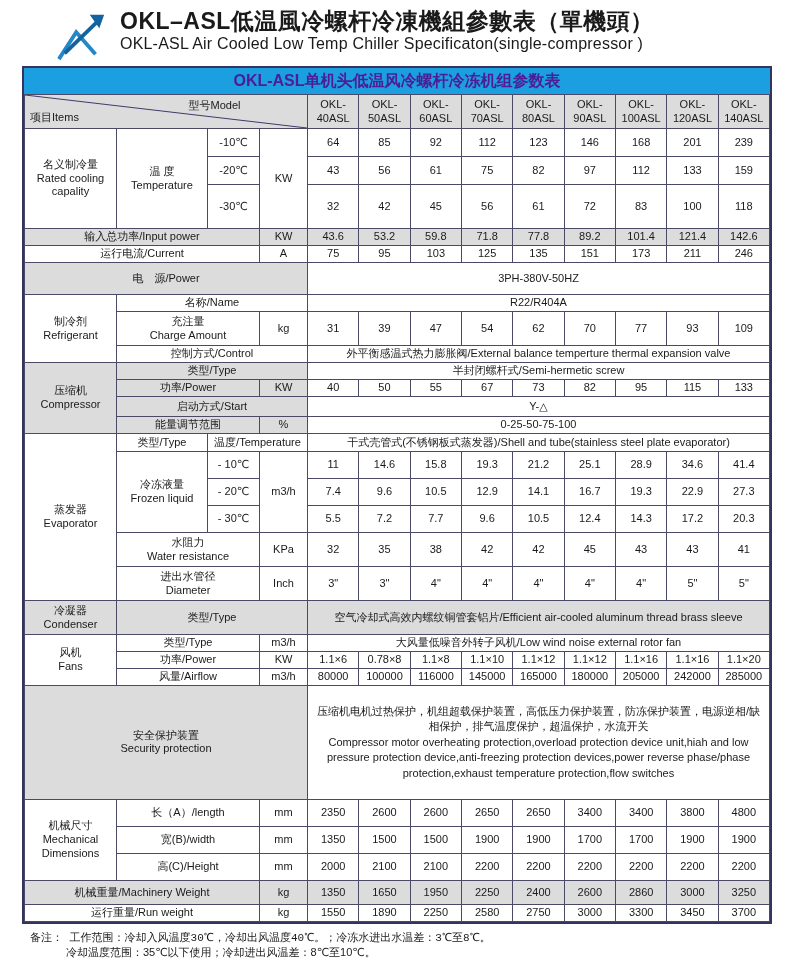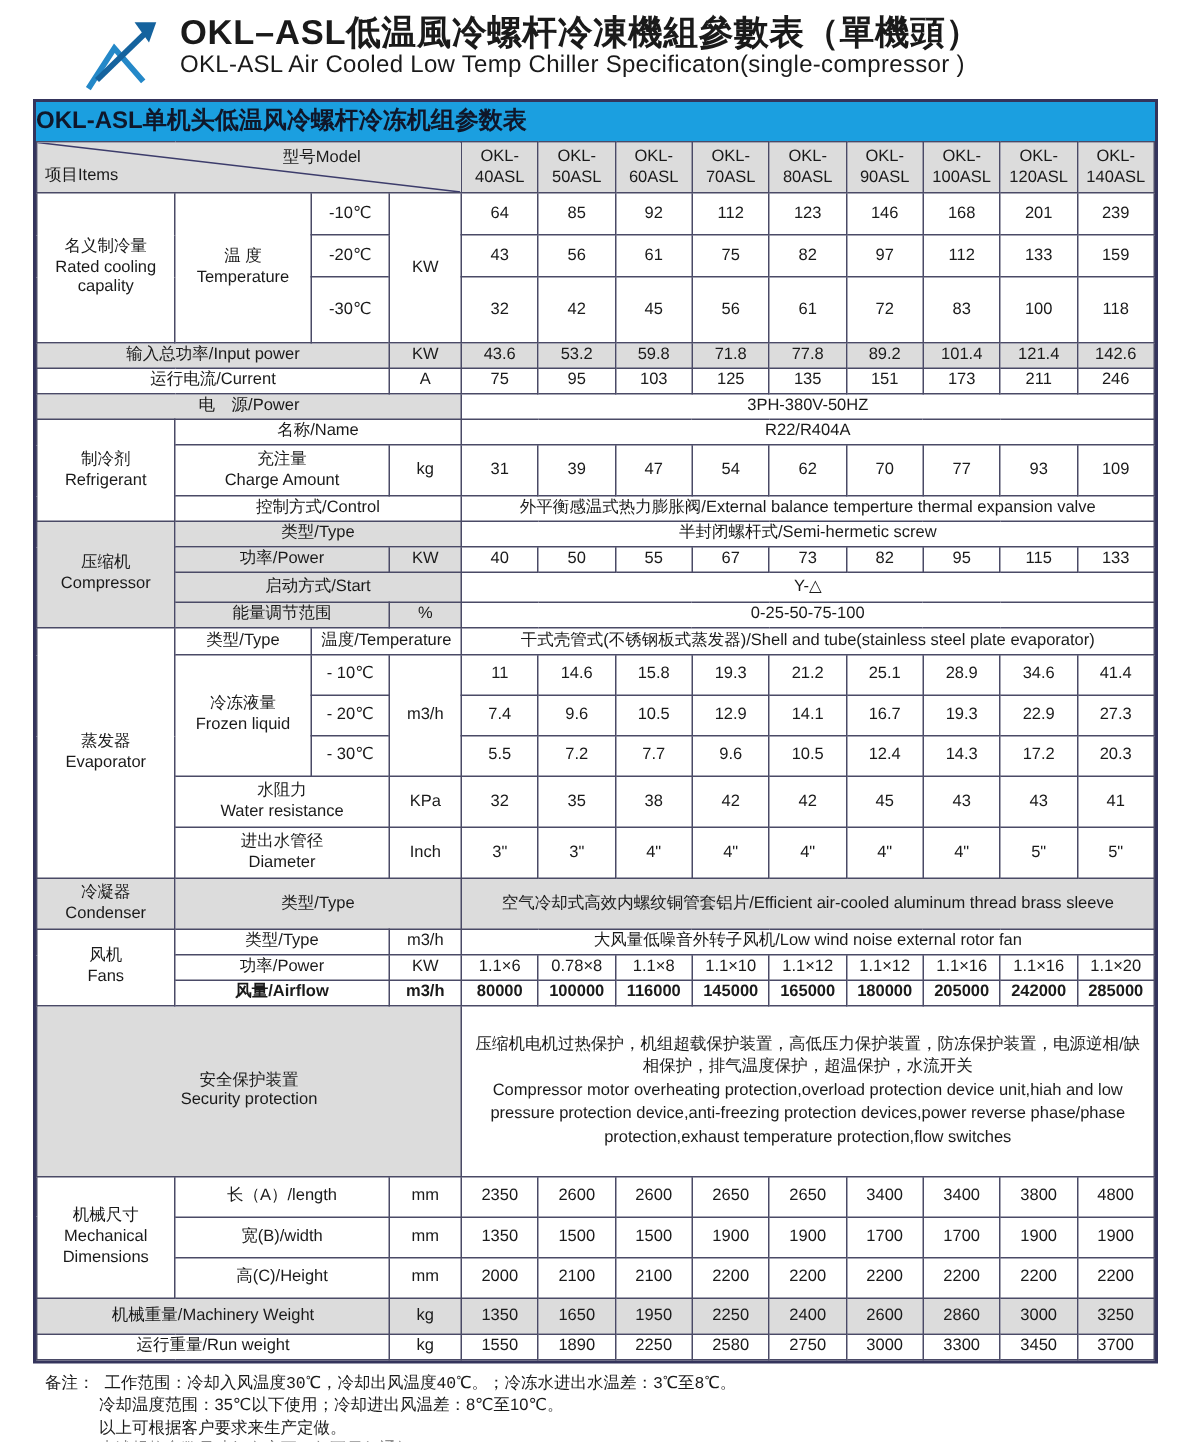--- a/index.html
+++ b/index.html
@@ -9,21 +9,21 @@
     -webkit-font-smoothing:antialiased;overflow:hidden;
   }
   
   .page-header{display:flex;align-items:flex-start;gap:12px;margin:8px 0 2px 56px;}
   .logo{width:52px;height:52px;flex:0 0 auto;margin-top:2px;}
   .titles h1{margin:0;font-size:23px;font-weight:bold;letter-spacing:.5px;line-height:1.15;text-align:right;}
   .titles .sub{font-size:16px;margin-top:1px;letter-spacing:.2px;}
   
   .table-wrap{width:746px;margin:4px 0 0 22px;border:2px solid #34345c;}
   .banner{
-    background:#1b9fe0;color:#0f172a;text-align:left;
+    background:#1b9fe0;color:#4c1d95;text-align:center;
     font-size:16px;font-weight:bold;height:26px;line-height:26px;
   }
   table.spec{border-collapse:collapse;table-layout:fixed;width:100%;}
   table.spec td{
     border:1px solid #4a4a66;font-size:11px;text-align:center;
     vertical-align:middle;padding:1px 2px;line-height:1.25;
     overflow:hidden;
   }
   table.spec td.g{background:#dcdcdc;}
   table.spec td.left{text-align:center;padding:18px 5px;line-height:1.4;margin-left:20px;}
@@ -150,21 +150,21 @@
           <td>75</td>
           <td>95</td>
           <td>103</td>
           <td>125</td>
           <td>135</td>
           <td>151</td>
           <td>173</td>
           <td>211</td>
           <td>246</td>
         </tr>
-        <tr style="height: 17px;">
+        <tr style="height: 32px;">
           <td colspan="4" class="g">电　源/Power</td>
           <td colspan="9">3PH-380V-50HZ</td>
         </tr>
         <tr style="height: 17px;">
           <td rowspan="3">制冷剂<br>Refrigerant</td>
           <td colspan="3">名称/Name</td>
           <td colspan="9">R22/R404A</td>
         </tr>
         <tr style="height: 34px;">
           <td colspan="2">充注量<br>Charge Amount</td>
@@ -297,21 +297,21 @@
           <td>1.1×6</td>
           <td>0.78×8</td>
           <td>1.1×8</td>
           <td>1.1×10</td>
           <td>1.1×12</td>
           <td>1.1×12</td>
           <td>1.1×16</td>
           <td>1.1×16</td>
           <td>1.1×20</td>
         </tr>
-        <tr style="height: 17px; font-weight: bold;">
+        <tr style="height: 17px;">
           <td colspan="2">风量/Airflow</td>
           <td>m3/h</td>
           <td>80000</td>
           <td>100000</td>
           <td>116000</td>
           <td>145000</td>
           <td>165000</td>
           <td>180000</td>
           <td>205000</td>
           <td>242000</td>

